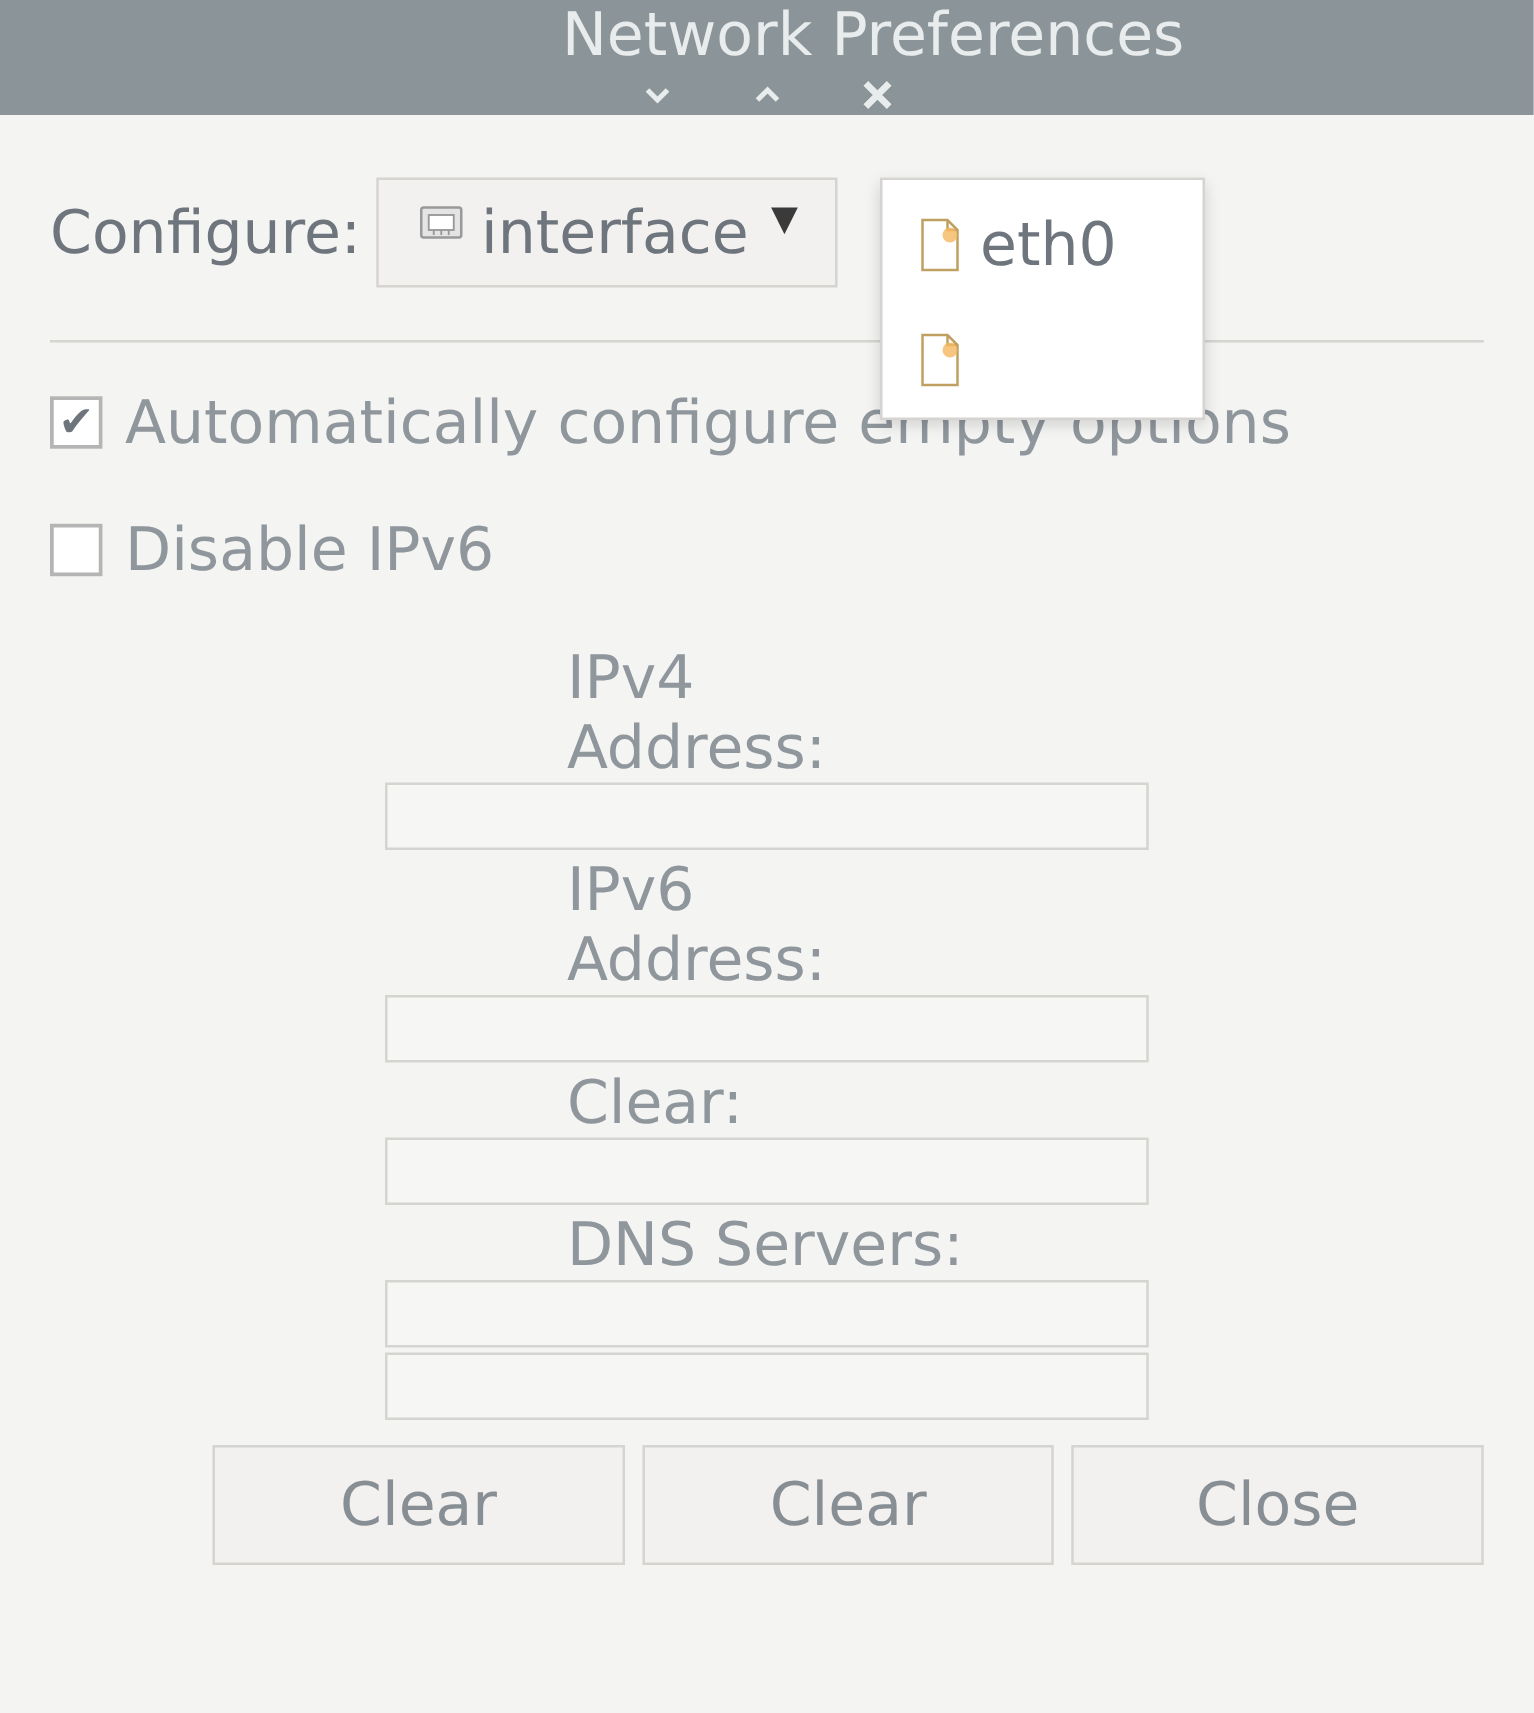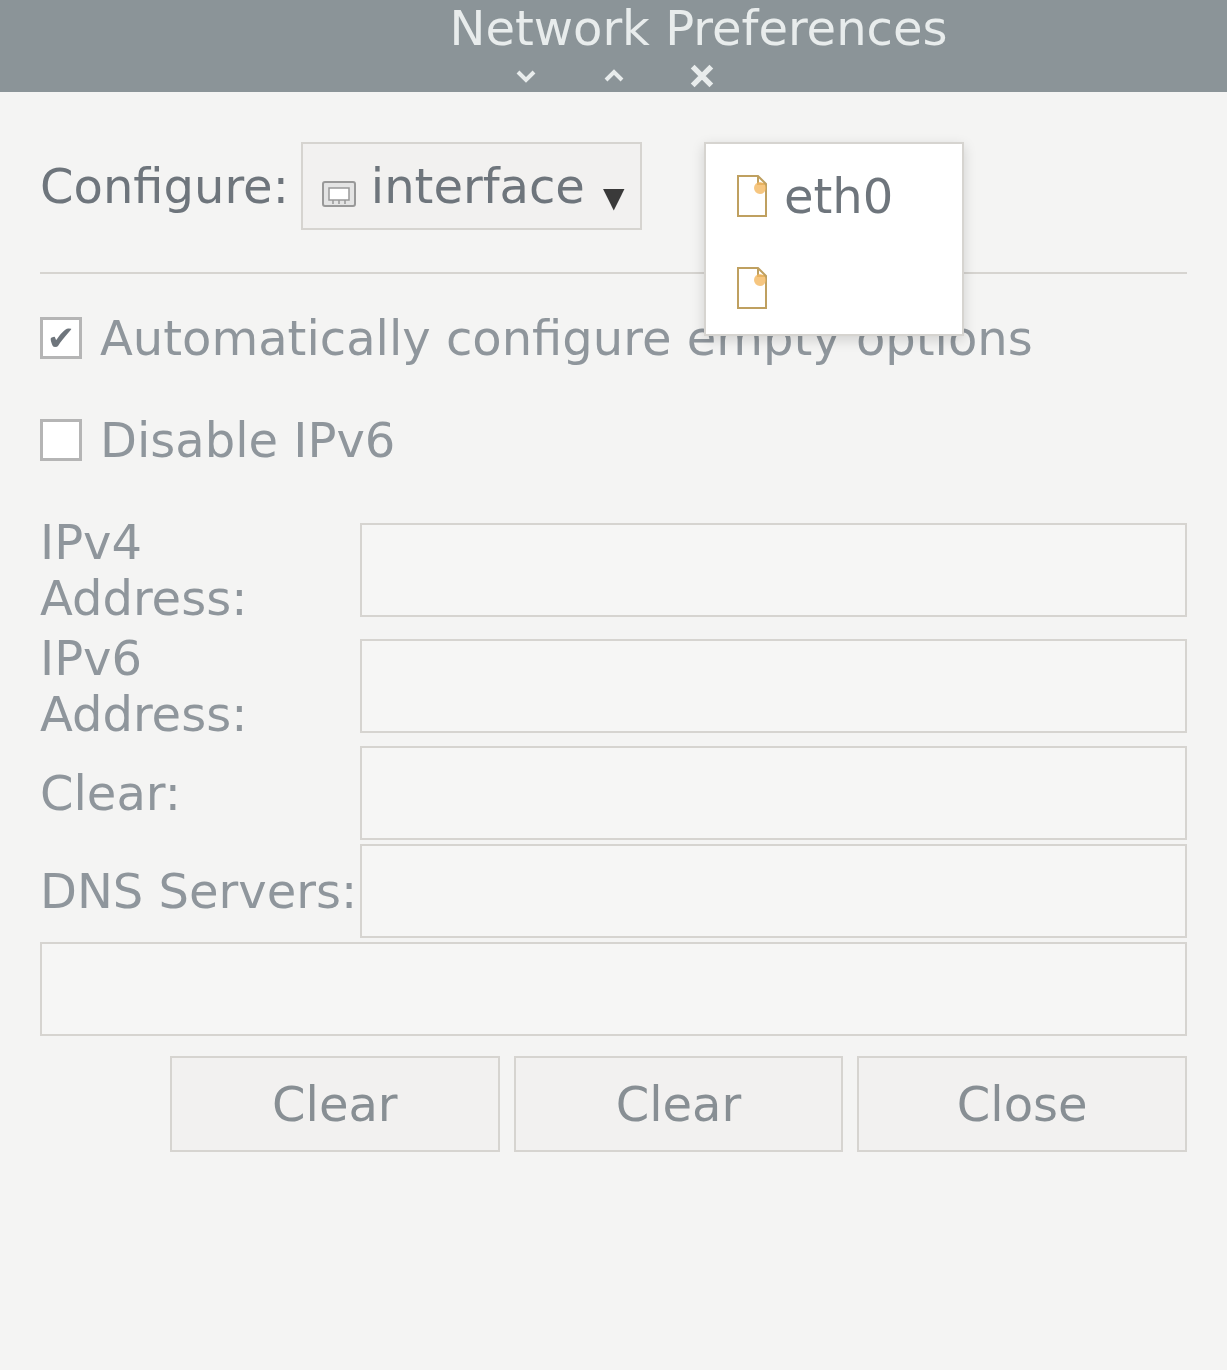--- a/index.html
+++ b/index.html
@@ -57,23 +57,23 @@
       margin-bottom: 42px;
       position: relative;
     }
     .configure-label {
       font-size: 48px;
       color: #6e757c;
     }
     .dropdown-button {
       background: #f2f1f0;
       border: 2px solid #d6d4d0;
-      padding: 14px 16px;
-      display: flex;
-      align-items: flex-end;
+      padding: 14px 30px;
+      display: flex;
+      align-items: flex-start;
       gap: 12px;
       font-size: 48px;
       color: #6e757c;
       cursor: pointer;
     }
     .ethernet-icon {
       width: 40px;
       height: 40px;
       display: inline-flex;
       align-items: center;
@@ -113,20 +113,21 @@
     }
     .checkbox-label {
       font-size: 48px;
       color: #8f969c;
     }
     .form-row {
       display: flex;
       align-items: center;
       margin-bottom: 0;
       margin-top: 4px;
+      flex-direction: column;
     }
     .form-rows {
       margin-top: 40px;
     }
     .form-label {
       width: 320px;
       font-size: 48px;
       color: #8f969c;
       flex-shrink: 0;
     }

